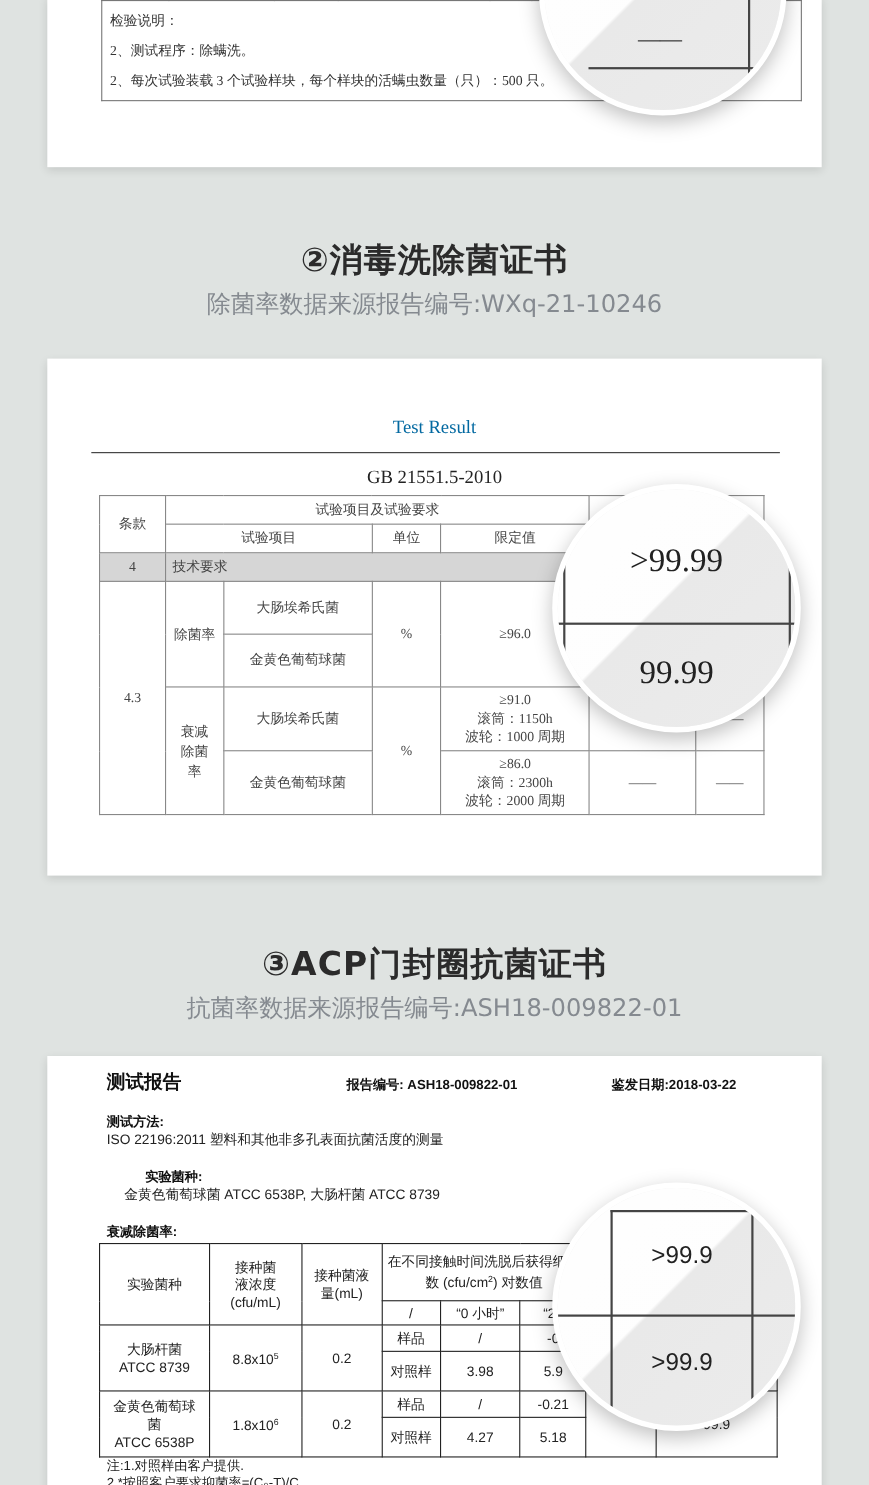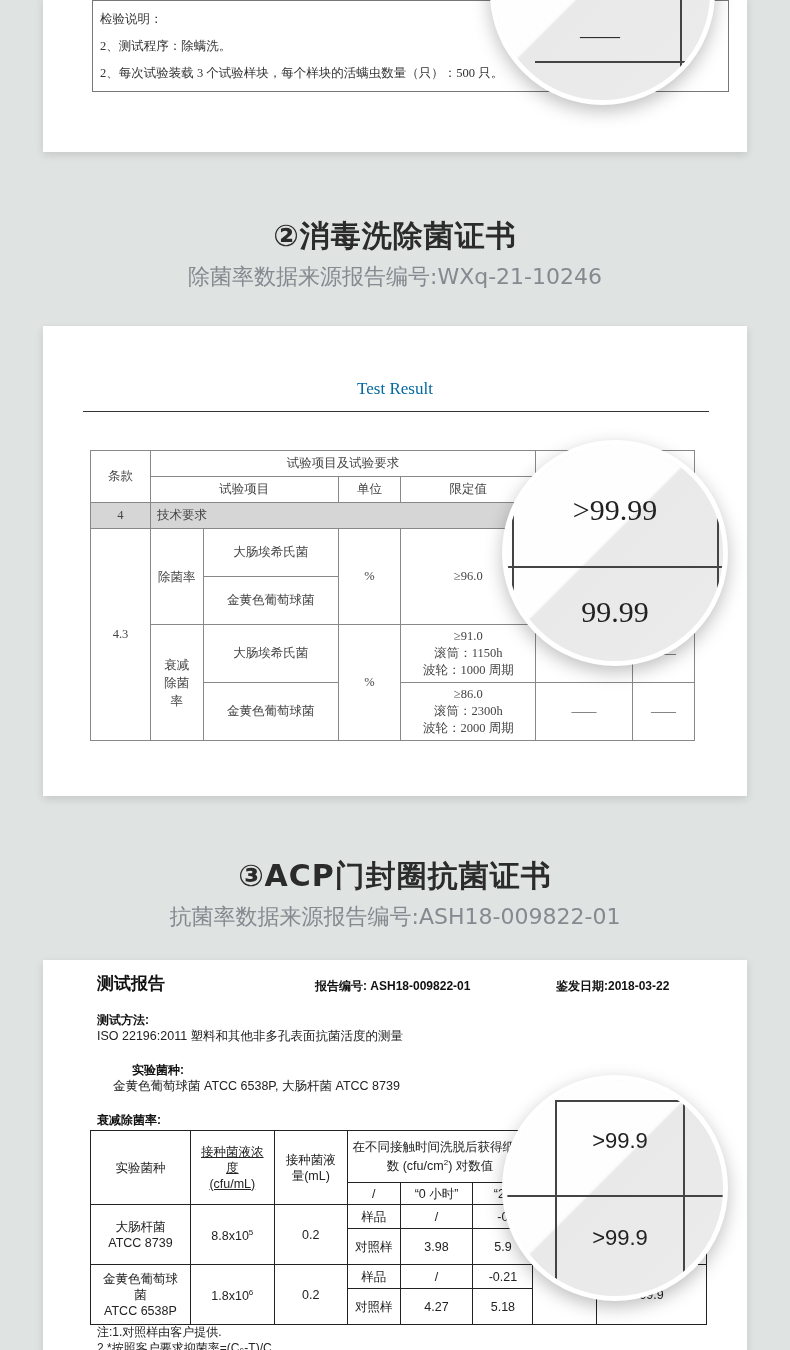--- a/index.html
+++ b/index.html
@@ -70,20 +70,21 @@
   <div class="mline" style="left:40px; top:176px; width:150px; height:2px;"></div>
   <div class="mtext serif" style="left:40px; top:140px; width:130px; font-size:20px;">——</div>
 </div>
 
 <div class="sec-title" style="top:216px;">②消毒洗除菌证书</div>
 <div class="sec-sub" style="top:262px;">除菌率数据来源报告编号:WXq-21-10246</div>
 
 <div id="card2" class="card">
   <div class="c2-sub serif">Test Result</div>
   <div class="c2-rule"></div>
+  <div class="c2-std serif">GB 21551.5-2010</div>
 
   <table class="t2 serif">
     <colgroup>
       <col style="width:60px">
         <col style="width:53px">
         <col style="width:135px">
         <col style="width:63px">
         <col style="width:135px">
         <col style="width:97px">
         <col style="width:62px">
@@ -176,21 +177,21 @@
         <col style="width:73px">
         <col style="width:53px">
         <col style="width:73px">
         <col style="width:60px">
         <col style="width:64px">
         <col style="width:110px">
     </colgroup>
     <tbody>
         <tr style="height:52px">
       <td rowspan="2">实验菌种</td>
-      <td rowspan="2" style="padding:0 6px;text-decoration:underline;">
+      <td rowspan="2" style="padding:0 18px;">
         <span>接种菌液浓度</span><br>
         <span>(cfu/mL)</span>
       </td>
       <td rowspan="2" style="padding:0 6px;">接种菌液量(mL)</td>
       <td colspan="3" style="padding:0 4px;">
         <span>在不同接触时间洗脱后获得细菌数 (cfu/cm</span><sup>2</sup><span>) 对数值</span>
       </td>
       <td></td>
       <td></td>
     </tr>

